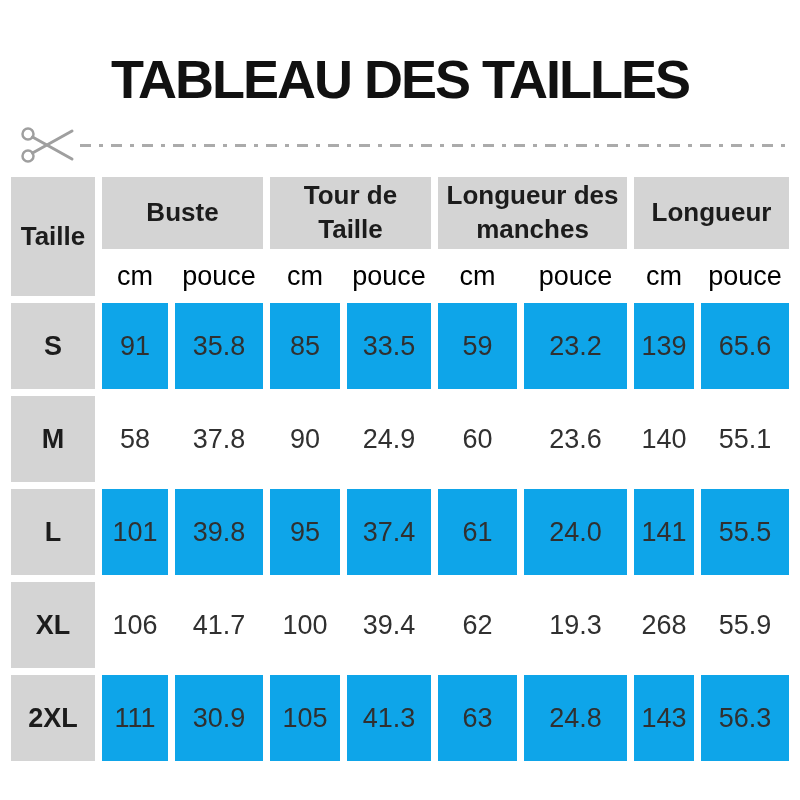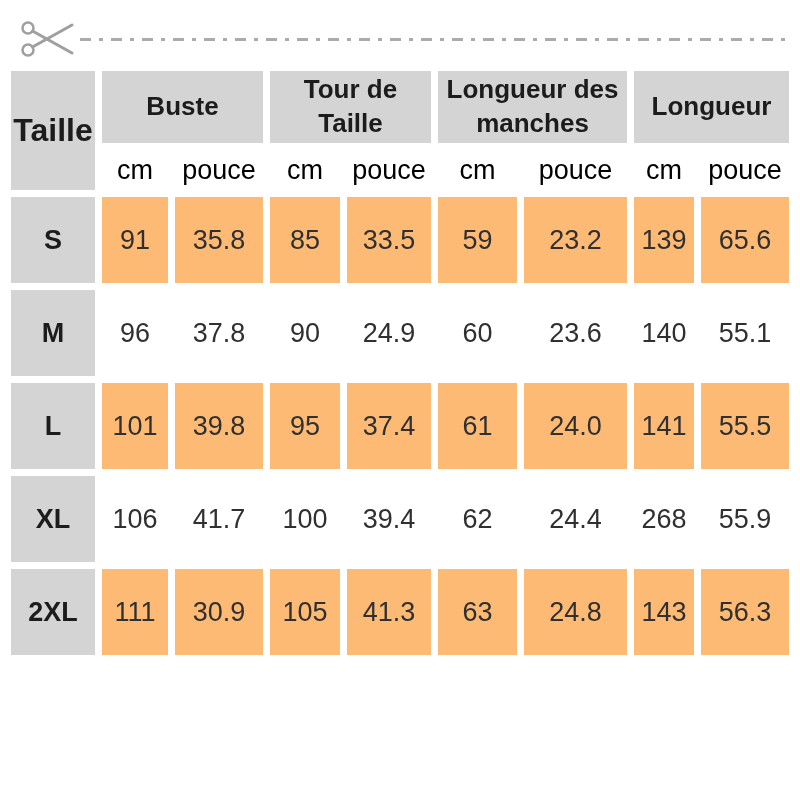--- a/index.html
+++ b/index.html
@@ -50,44 +50,45 @@
     overflow: hidden;
   }
   .g {
     background: #d4d4d4;
     font-weight: bold;
     font-size: 26px;
     line-height: 1.3;
     color: #1c1c1c;
   }
   tr.group-row th { height: 72px; }
-  th.corner { font-size: 32px; }
+  th.corner { font-size: 26px; }
   tr.units-row td {
     height: 40px;
     background: #ffffff;
     font-size: 27px;
     font-weight: normal;
     color: #000000;
   }
   tr.data-row td, tr.data-row th { height: 86px; }
   tr.data-row th.size {
     background: #d4d4d4;
     font-size: 27px;
     font-weight: bold;
     color: #1c1c1c;
   }
   tr.data-row td.v { font-size: 27px; color: #303030; }
-  tr.row-odd  td.v { background: #fdba74; }
+  tr.row-odd  td.v { background: #0ea5e9; }
   tr.row-even td.v { background: #ffffff; }
 </style>
 </head>
 <body>
 
 <div class="page">
 
+  <h1 class="title">TABLEAU DES TAILLES</h1>
 
   <div class="cutline">
     <svg class="scissors" viewBox="0 0 56 40" aria-hidden="true">
       <circle cx="8" cy="9" r="5.5" fill="none" stroke="#9f9f9f" stroke-width="2.5"></circle>
       <circle cx="8" cy="31" r="5.5" fill="none" stroke="#9f9f9f" stroke-width="2.5"></circle>
       <line x1="12.5" y1="12" x2="52" y2="34" stroke="#9f9f9f" stroke-width="3" stroke-linecap="round"></line>
       <line x1="12.5" y1="28" x2="52" y2="6" stroke="#9f9f9f" stroke-width="3" stroke-linecap="round"></line>
     </svg>
     <div class="dashline"></div>
   </div>
@@ -132,21 +133,21 @@
       <td class="v">85</td>
       <td class="v">33.5</td>
       <td class="v">59</td>
       <td class="v">23.2</td>
       <td class="v">139</td>
       <td class="v">65.6</td>
     </tr>
 
     <tr class="data-row row-even">
       <th class="size">M</th>
-      <td class="v">96</td>
+      <td class="v">58</td>
       <td class="v">37.8</td>
       <td class="v">90</td>
       <td class="v">24.9</td>
       <td class="v">60</td>
       <td class="v">23.6</td>
       <td class="v">140</td>
       <td class="v">55.1</td>
     </tr>
 
     <tr class="data-row row-odd">
@@ -161,21 +162,21 @@
       <td class="v">55.5</td>
     </tr>
 
     <tr class="data-row row-even">
       <th class="size">XL</th>
       <td class="v">106</td>
       <td class="v">41.7</td>
       <td class="v">100</td>
       <td class="v">39.4</td>
       <td class="v">62</td>
-      <td class="v">24.4</td>
+      <td class="v">19.3</td>
       <td class="v">268</td>
       <td class="v">55.9</td>
     </tr>
 
     <tr class="data-row row-odd">
       <th class="size">2XL</th>
       <td class="v">111</td>
       <td class="v">30.9</td>
       <td class="v">105</td>
       <td class="v">41.3</td>

